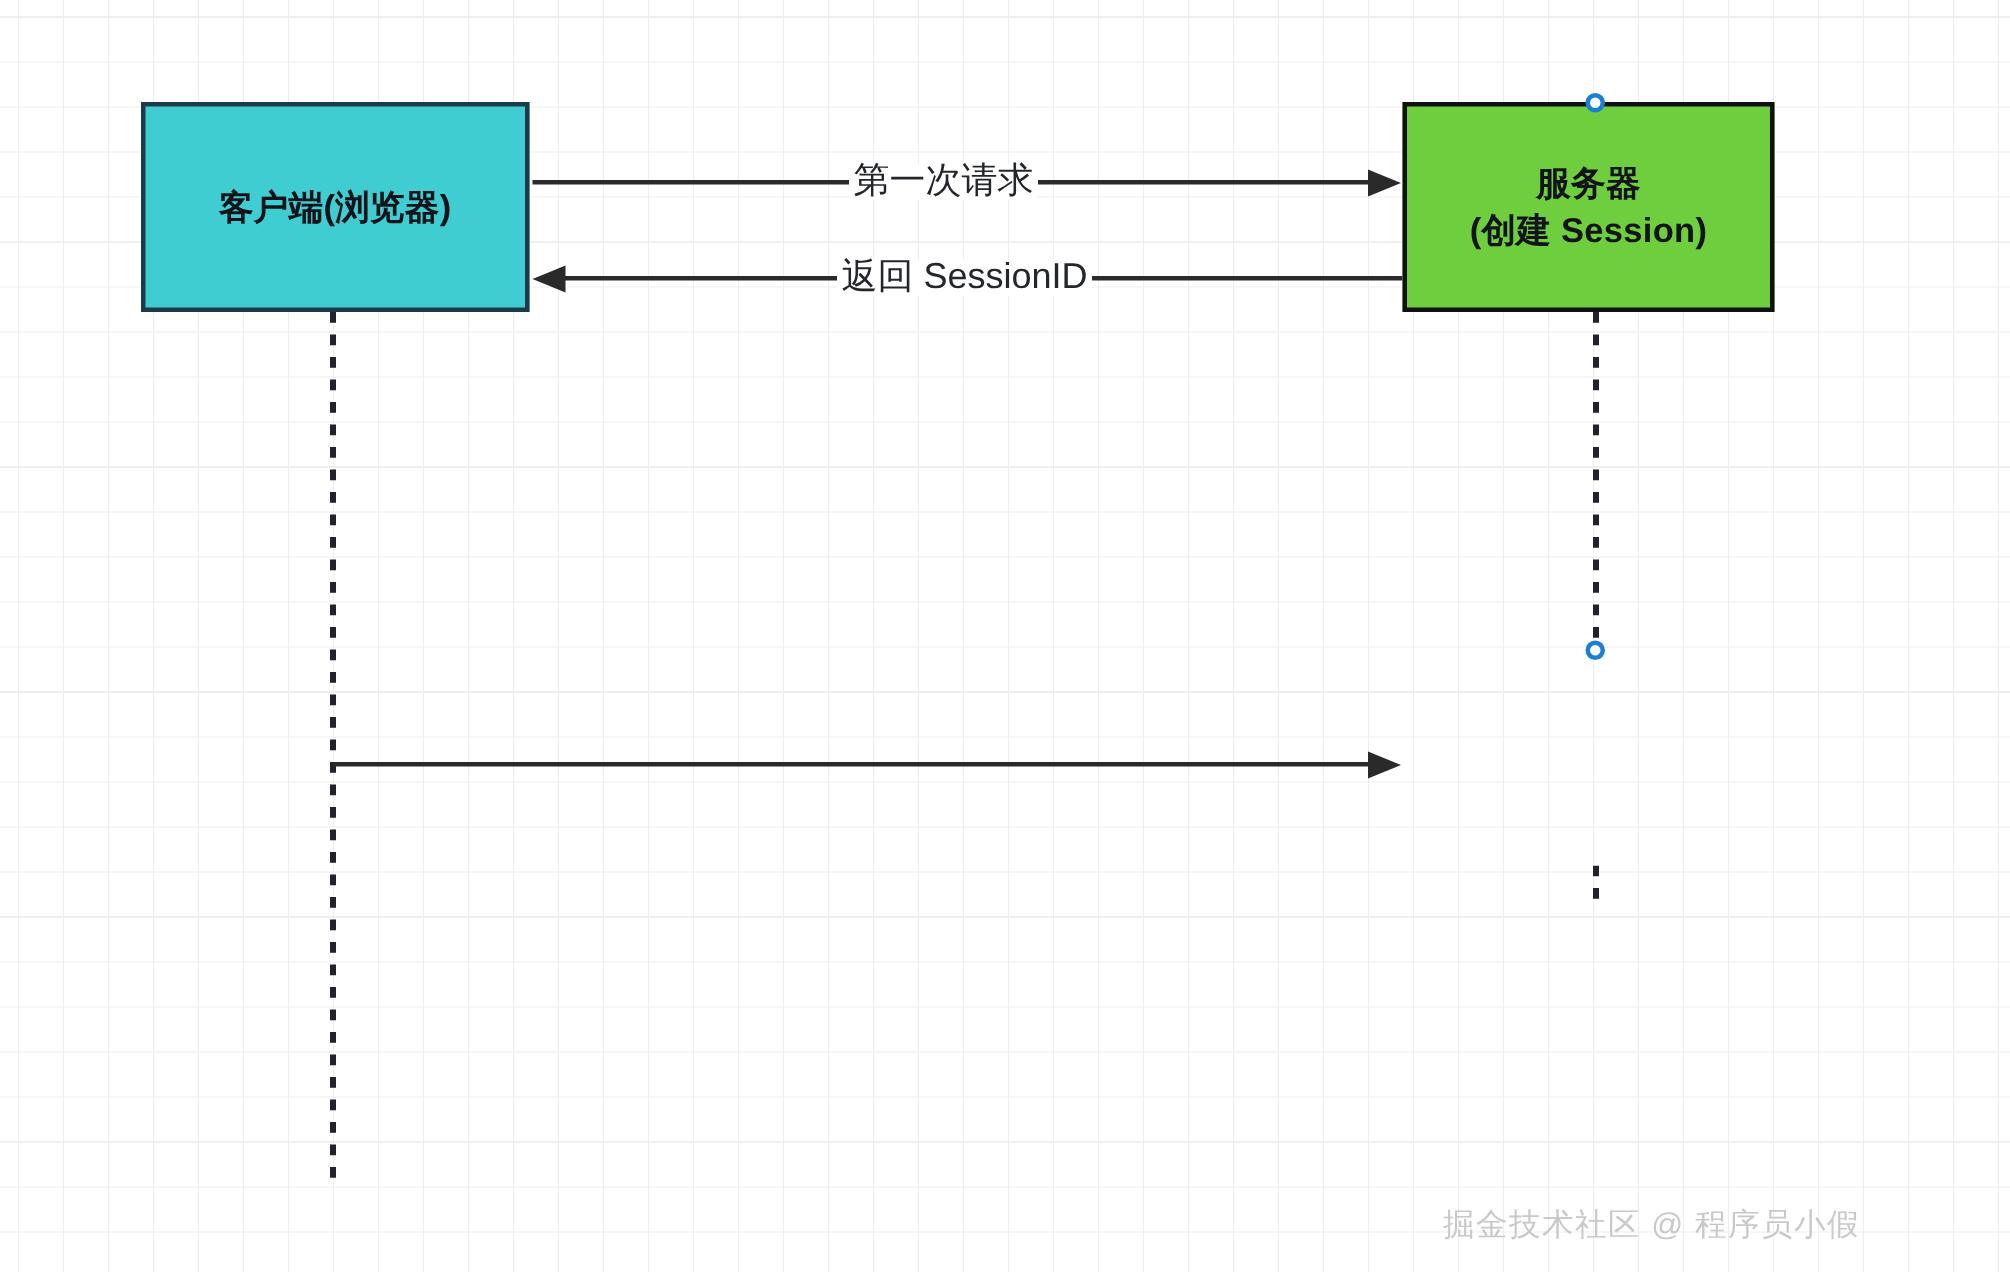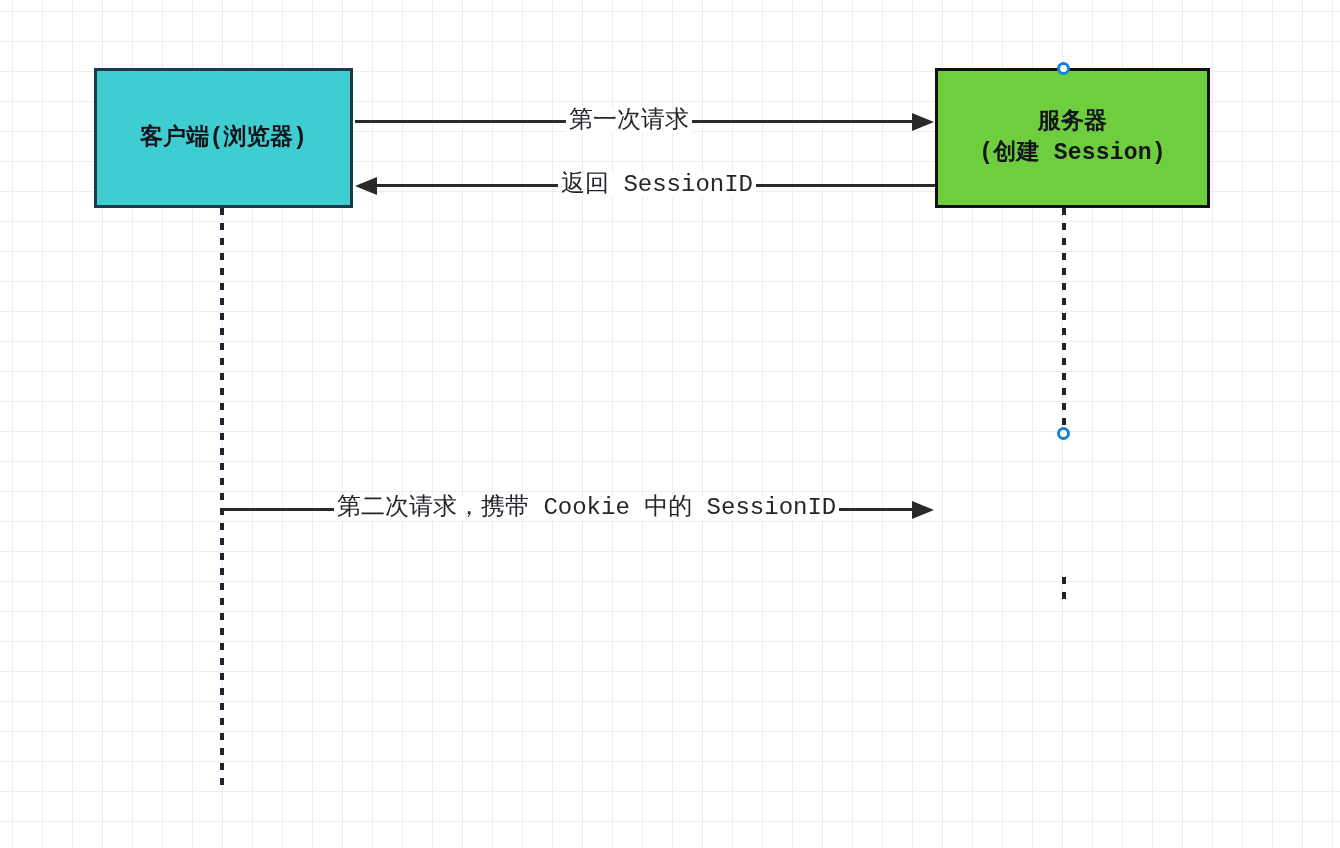--- a/index.html
+++ b/index.html
@@ -13,21 +13,21 @@
     height: 848px;
     overflow: hidden;
     background-color: #ffffff;
     background-image:
       linear-gradient(to right, #ededed 1px, transparent 1px),
       linear-gradient(to bottom, #ededed 1px, transparent 1px),
       linear-gradient(to right, #e3e3e3 1px, transparent 1px),
       linear-gradient(to bottom, #e3e3e3 1px, transparent 1px);
     background-size: 30px 30px, 30px 30px, 150px 150px, 150px 150px;
     background-position: 12px 11px, 12px 11px, 12px 11px, 12px 11px;
-    font-family: Liberation Mono, monospace;
+    font-family: Liberation Sans, sans-serif;
   }
 
   .node {
     position: absolute;
     box-sizing: border-box;
     display: flex;
     align-items: center;
     justify-content: center;
     text-align: center;
     font-weight: bold;
@@ -38,21 +38,21 @@
   .node-client {
     left: 94px; top: 68px;
     width: 259px; height: 140px;
     background: #3fcdd2;
     border: 3px solid #1c3b4a;
     font-size: 23px;
     align-items: center;
   }
   .node-server {
     left: 935px; top: 68px;
-    width: 275px; height: 140px;
+    width: 248px; height: 140px;
     background: #6ece3e;
     border: 3px solid #101010;
     font-size: 23px;
   }
   .node-judge {
     left: 935px; top: 433px;
     width: 259px; height: 144px;
     background: #6ece3e;
     border: 3px solid #101010;
     font-size: 22px;
@@ -143,29 +143,29 @@
   <div class="msg-line msg-line-1"></div>
   <div class="arrowhead arrow-right arrowhead-1"></div>
   <div class="msg-label msg-label-1">第一次请求</div>
 
   <div class="msg-line msg-line-2"></div>
   <div class="arrowhead arrow-left arrowhead-2"></div>
   <div class="msg-label msg-label-2">返回 SessionID</div>
 
   <div class="msg-line msg-line-3"></div>
   <div class="arrowhead arrow-right arrowhead-3"></div>
-  <div class="msg-label msg-label-3">第二次请求，携带 Cookie 中的 SessionID</div>
 
   <div class="node node-client">
     <span class="node-label">客户端(浏览器)</span>
   </div>
 
   <div class="node node-server">
     <span class="node-label">服务器
 (创建 Session)</span>
   </div>
 
 
   <div class="anchor anchor-server-top"></div>
   <div class="anchor anchor-judge-top"></div>
 
+  <div class="watermark">掘金技术社区 @ 程序员小假</div>
 
 </div>
 
 </body></html>

